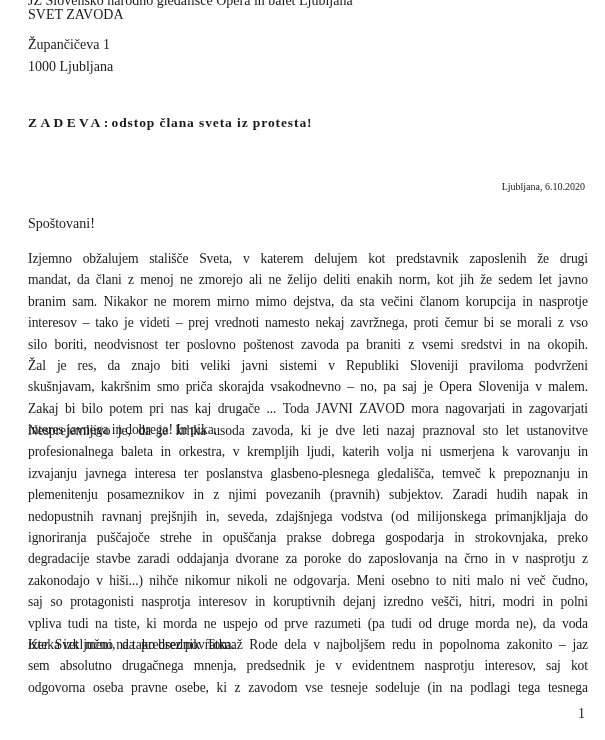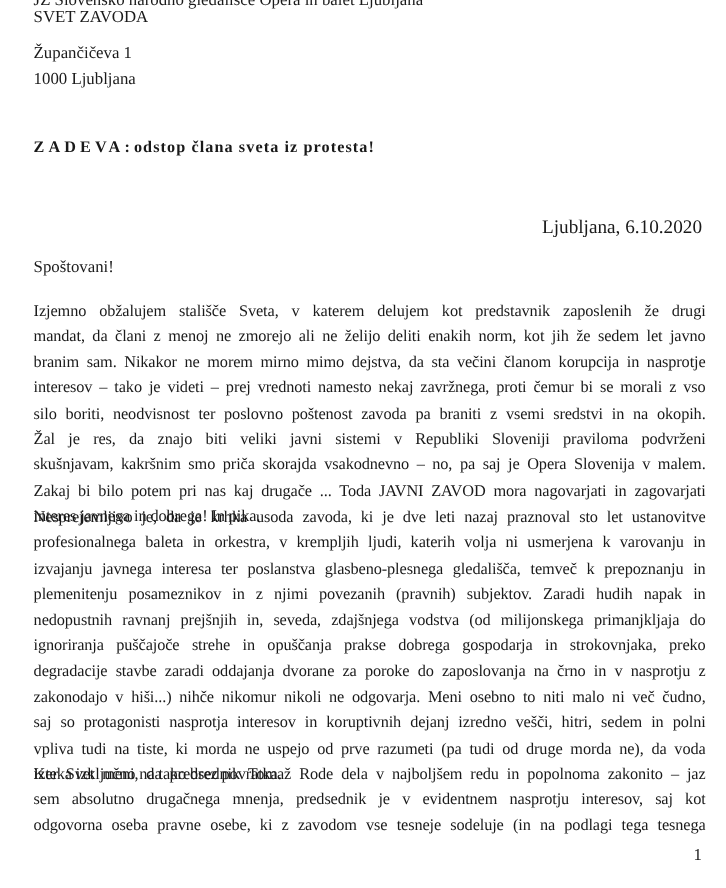--- a/index.html
+++ b/index.html
@@ -3,21 +3,21 @@
 <meta charset="utf-8">
 <style>
   html, body { margin: 0; padding: 0; background: #ffffff; }
   body { width: 605px; height: 740px; overflow: hidden; position: relative;
          font-family: "Liberation Serif", "DejaVu Serif", serif; color: #1a1a1a; }
   .page { position: absolute; left: 0; top: 0; width: 605px; height: 740px; }
   .addr-line { position: absolute; left: 28px; font-size: 14px; line-height: 16px; white-space: nowrap; }
   .subject { position: absolute; left: 28px; top: 115px; font-size: 13.5px; font-weight: bold; white-space: nowrap; }
   .subject .lead { letter-spacing: 3.4px; }
   .subject .rest { letter-spacing: 0.9px; }
-  .dateline { position: absolute; right: 20px; top: 181px; font-size: 16px; white-space: nowrap; }
+  .dateline { position: absolute; right: 20px; top: 181px; font-size: 10px; white-space: nowrap; }
   .greeting { position: absolute; left: 28px; top: 216px; font-size: 14px; white-space: nowrap; text-align: right; }
   .para { position: absolute; left: 28px; width: 560px; font-size: 13.6px; line-height: 21.4px;
           text-align: justify; letter-spacing: -0.1px; }
   .para .ln { display: block; text-align: justify; text-align-last: justify; height: 21.4px; white-space: nowrap; overflow: hidden; }
   .para .ln.last { text-align-last: left; }
   .pagenum { position: absolute; right: 20px; top: 706px; font-size: 14px; }
 </style>
 </head>
 <body>
 
@@ -50,21 +50,21 @@
 
   <div class="para" style="top:420px;">
     <span class="ln">Nesprejemljivo je, da  je krhka usoda zavoda, ki je dve leti nazaj praznoval sto let ustanovitve</span>
     <span class="ln">profesionalnega baleta in orkestra, v krempljih ljudi, katerih volja ni usmerjena k varovanju in</span>
     <span class="ln">izvajanju javnega interesa ter poslanstva glasbeno-plesnega gledališča, temveč k prepoznanju in</span>
     <span class="ln">plemenitenju posameznikov in z njimi povezanih (pravnih) subjektov. Zaradi hudih napak in</span>
     <span class="ln">nedopustnih ravnanj prejšnjih in, seveda, zdajšnjega vodstva (od milijonskega primanjkljaja do</span>
     <span class="ln">ignoriranja puščajoče strehe in opuščanja prakse dobrega gospodarja in strokovnjaka, preko</span>
     <span class="ln">degradacije stavbe zaradi oddajanja dvorane za poroke do zaposlovanja na črno in v nasprotju z</span>
     <span class="ln">zakonodajo v hiši...) nihče nikomur nikoli ne odgovarja. Meni osebno to niti malo ni več čudno,</span>
-    <span class="ln">saj so protagonisti nasprotja interesov in koruptivnih dejanj izredno vešči, hitri, sedem in polni</span>
+    <span class="ln">saj so protagonisti nasprotja interesov in koruptivnih dejanj izredno vešči, hitri, modri in polni</span>
     <span class="ln">vpliva tudi na tiste, ki morda ne uspejo od prve razumeti (pa tudi od druge morda ne), da voda</span>
     <span class="ln last">izteka izključno na tako brez povratka.</span>
   </div>
 
   <div class="para" style="top:634px;">
     <span class="ln">Ker Svet meni, da predsednik Tomaž Rode dela v najboljšem redu in popolnoma zakonito – jaz</span>
     <span class="ln">sem absolutno drugačnega mnenja, predsednik je v evidentnem nasprotju interesov, saj kot</span>
     <span class="ln">odgovorna oseba pravne osebe, ki z zavodom vse tesneje sodeluje (in na podlagi tega tesnega</span>
   </div>
 

